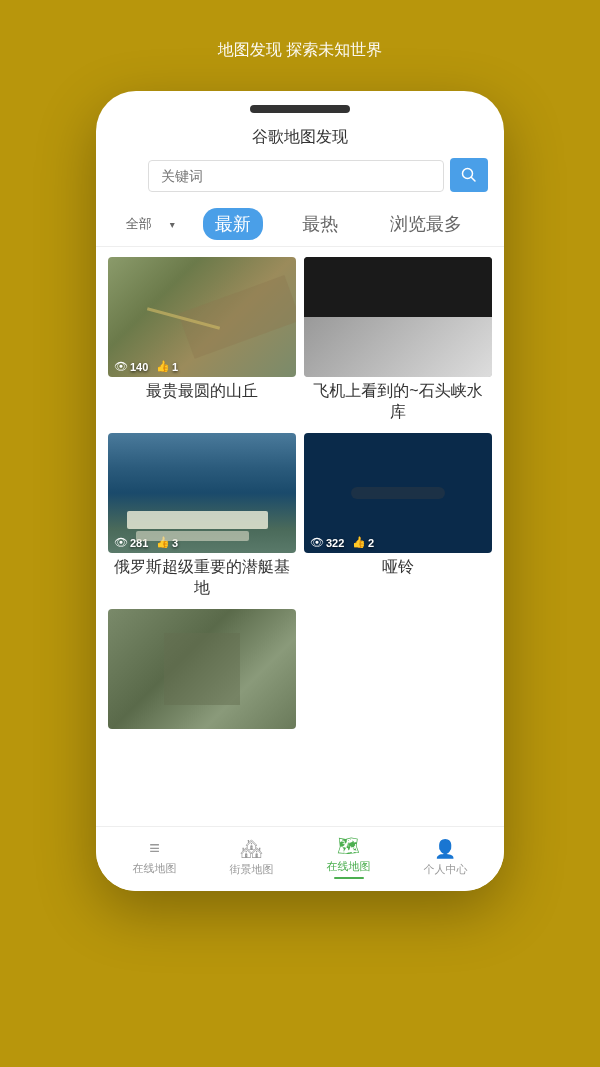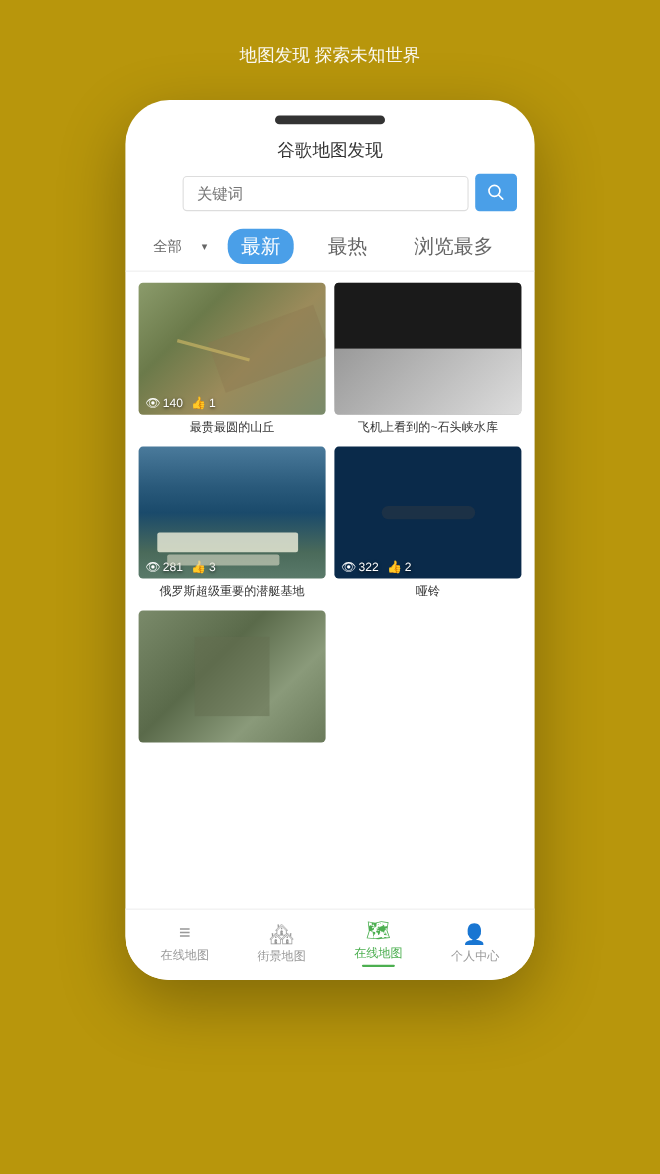--- a/index.html
+++ b/index.html
@@ -29,21 +29,21 @@
 
     .header-subtitle {
       font-size: 16px;
       color: white;
       opacity: 0.95;
     }
 
     .phone-wrapper {
       background: white;
       border-radius: 40px;
-      width: 372px;
+      width: 408px;
       height: 800px;
       box-shadow: 0 20px 60px rgba(0,0,0,0.3);
       overflow: hidden;
       display: flex;
       flex-direction: column;
       position: relative;
     }
 
     .phone-notch {
       width: 100px;
@@ -157,21 +157,21 @@
       font-size: 11px;
     }
 
     .stat-item {
       display: flex;
       align-items: center;
       gap: 2px;
     }
 
     .grid-label {
-      font-size: 11px;
+      font-size: 16px;
       color: #333;
       padding: 4px 2px 2px;
       text-align: center;
     }
 
     
     .img-1 {
       background: linear-gradient(135deg, #8B9B6B 0%, #6B7A4A 30%, #9B8B5B 60%, #7A8B6B 100%);
       position: relative;
     }
@@ -294,20 +294,21 @@
       border-radius: 1px;
       margin-top: 1px;
     }
 
     .nav-item.active .nav-icon {
       color: #4CAF50;
     }
 
     .img-shadow {
       text-shadow: 0 1px 3px rgba(0,0,0,0.8);
+      font-weight: bold;
     }
   </style>
 </head>
 <body>
 
 <div class="header-section">
   <div class="header-subtitle">地图发现 探索未知世界</div>
 </div>
 
 <div class="phone-wrapper">

